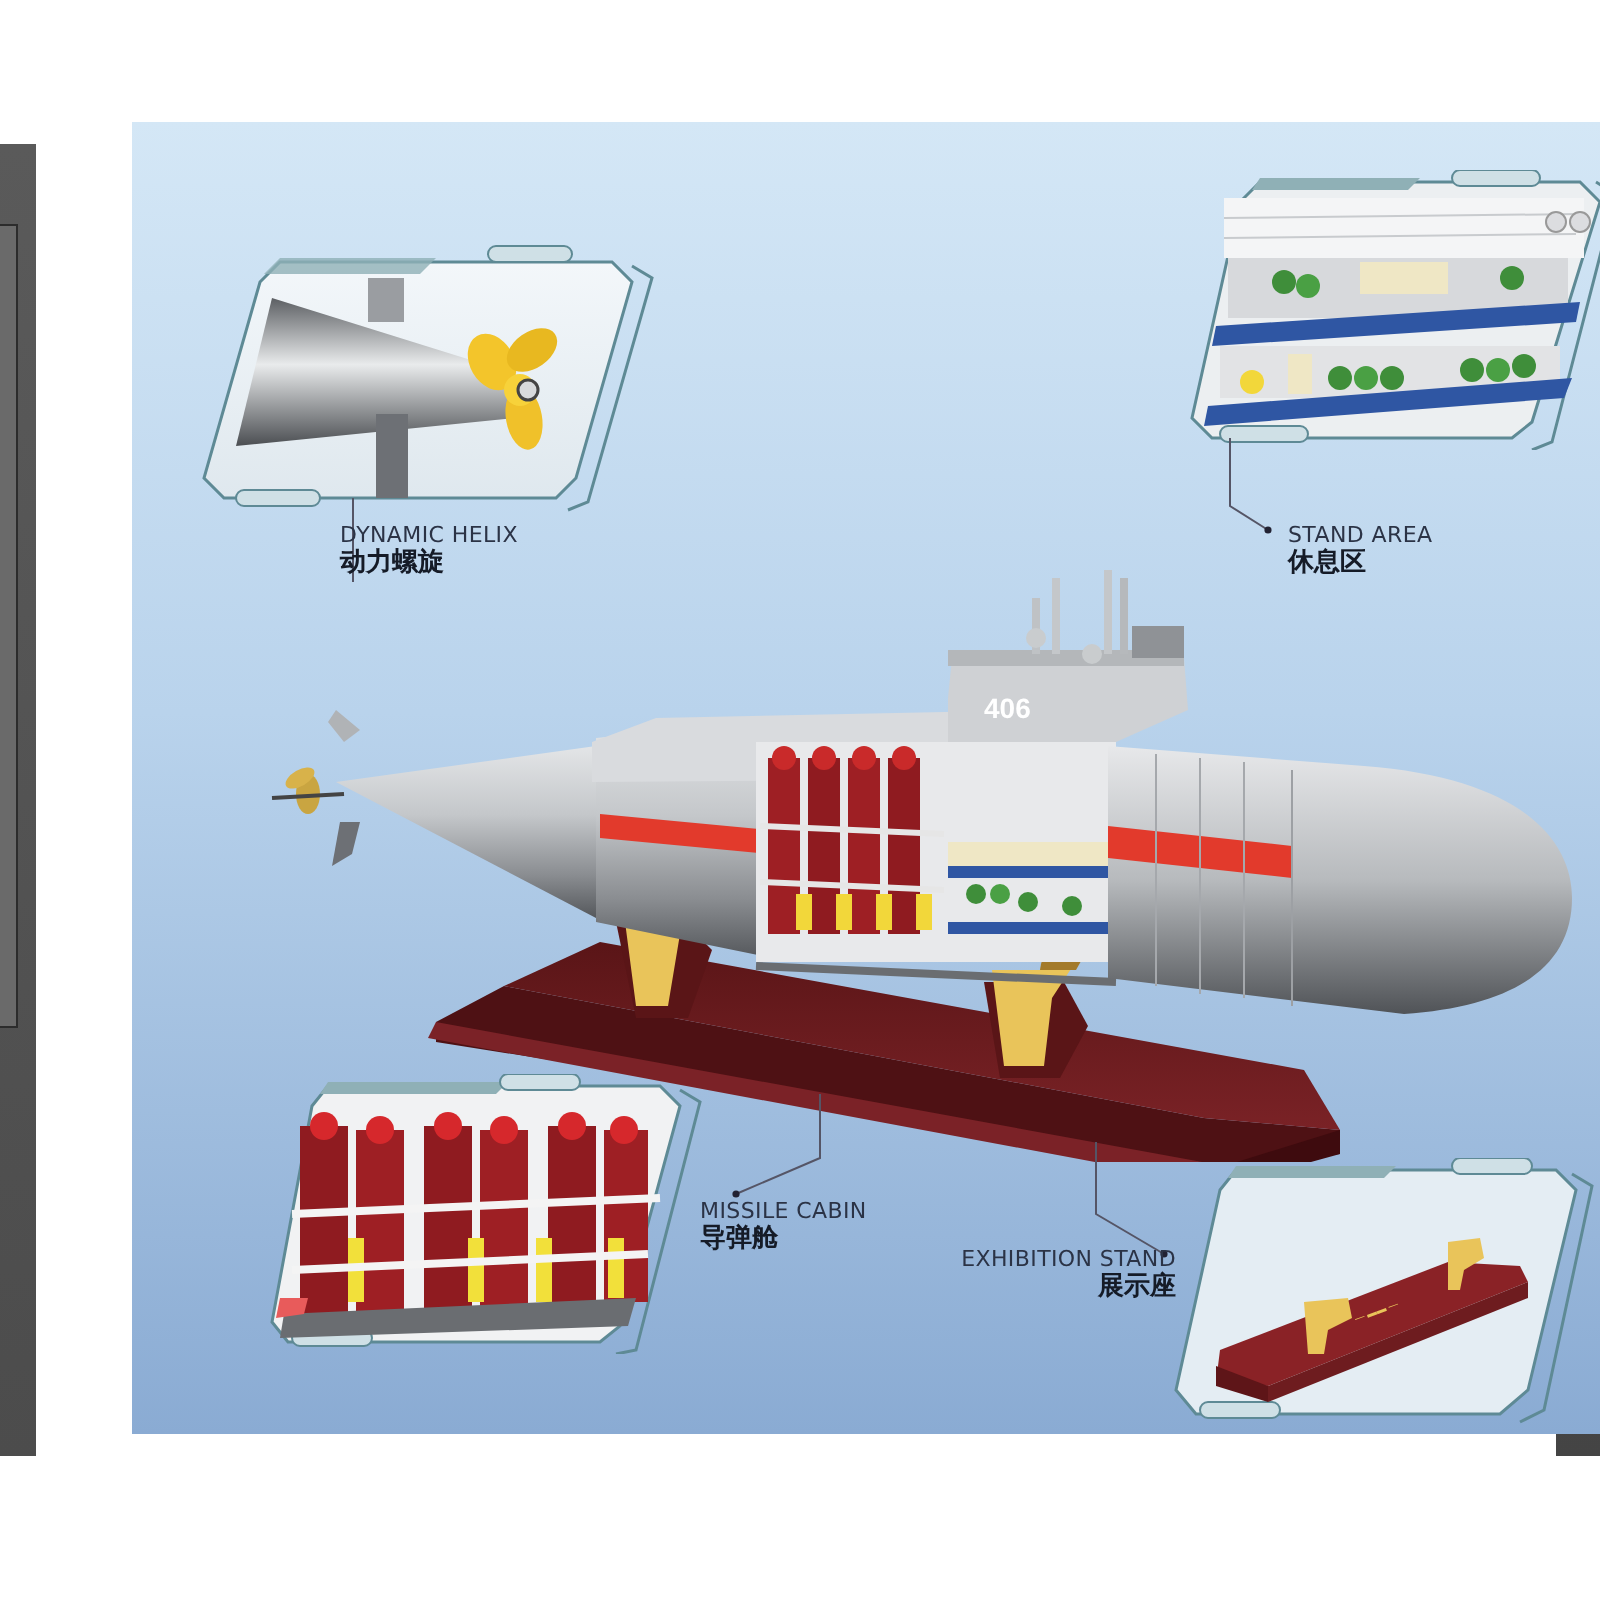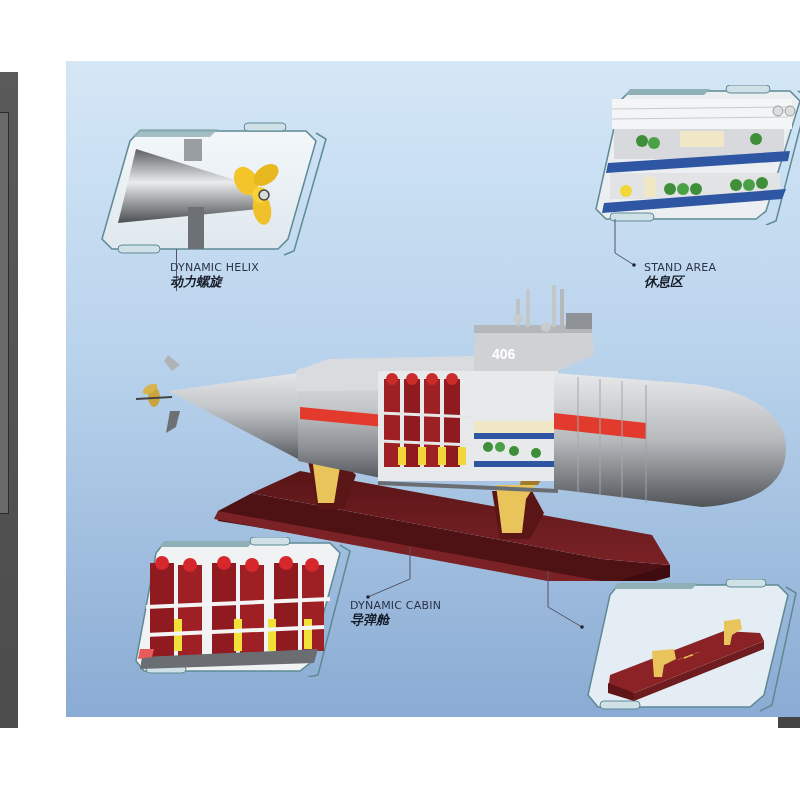--- a/index.html
+++ b/index.html
@@ -4,21 +4,21 @@
 <style>
   html,body{margin:0;padding:0;}
   body{width:800px;height:800px;background:#ffffff;position:relative;overflow:hidden;font-family:"DejaVu Sans","Liberation Sans",sans-serif;}
   .strip-left{position:absolute;left:0;top:72px;width:18px;height:656px;background:linear-gradient(180deg,#5a5a5a,#4c4c4c);}
   .strip-left-inner{position:absolute;left:0;top:40px;width:8px;height:400px;border:1px solid #2c2c2c;border-left:none;background:#6a6a6a;}
   .strip-right{position:absolute;left:778px;top:72px;width:22px;height:656px;background:linear-gradient(180deg,#5e5e5e,#444);}
   .strip-right-thumb{position:absolute;left:4px;top:0;width:18px;height:66px;background:#6d6d6d;}
   .panel{position:absolute;left:18px;top:61px;width:760px;height:656px;background:linear-gradient(180deg,#d4e7f6 0%,#b9d3ec 45%,#8aabd3 100%);overflow:hidden;margin-left:48px;}
   .callout{position:absolute;}
   .callout .en{font-size:11px;color:#2b3346;letter-spacing:0.2px;line-height:13px;white-space:nowrap;}
-  .callout .zh{font-size:13px;font-weight:bold;color:#151b27;line-height:15px;white-space:nowrap;font-style:italic;}
+  .callout .zh{font-size:13px;font-weight:bold;color:#151b27;line-height:15px;white-space:nowrap;}
   .leader{position:absolute;}
   svg{display:block;}
 </style>
 </head>
 <body>
 
 <div class="strip-left">
   <div class="strip-left-inner"></div>
 </div>
 <div class="strip-right">
@@ -214,28 +214,32 @@
       <line x1="12" y1="98" x2="190" y2="90" stroke="#f4f4f4" stroke-width="4"></line>
       <path d="M8 120 L184 112 L180 126 L6 132 Z" fill="#6a6d71"></path>
       <path d="M6 112 L20 112 L18 120 L4 122 Z" fill="#e85b5b"></path>
     </g>
   </svg>
   <svg class="leader" style="left:300px;top:486px;" width="80" height="54" viewBox="0 0 80 54">
     <polyline points="44,0 44,32 2,50" fill="none" stroke="#556" stroke-width="1"></polyline>
     <circle cx="2" cy="50" r="1.8" fill="#223"></circle>
   </svg>
   <div class="callout" style="left:284px;top:538px;">
-    <div class="en">DYNAMIC CABIN</div>
+    <div class="en">MISSILE CABIN</div>
     <div class="zh">导弹舱</div>
   </div>
 
   <svg class="leader" style="left:480px;top:510px;" width="40" height="60" viewBox="0 0 40 60">
     <polyline points="2,0 2,36 36,56" fill="none" stroke="#556" stroke-width="1"></polyline>
     <circle cx="36" cy="56" r="1.8" fill="#223"></circle>
   </svg>
+  <div class="callout" style="left:412px;top:562px;text-align:right;width:110px;">
+    <div class="en">EXHIBITION STAND</div>
+    <div class="zh">展示座</div>
+  </div>
   <svg class="callout" style="left:512px;top:518px;" width="230" height="136" viewBox="0 0 230 136">
     <path d="M40 6 L200 6 L210 16 L186 116 L172 128 L20 128 L10 116 L32 16 Z" fill="#e4edf3" stroke="#5e8a95" stroke-width="1.5"></path>
     <path d="M40 4 L120 4 L114 10 L36 10 Z" fill="#8fb0b6"></path>
     <rect x="148" y="0" width="40" height="8" rx="4" fill="#cfe0e6" stroke="#5e8a95"></rect>
     <rect x="22" y="122" width="40" height="8" rx="4" fill="#cfe0e6" stroke="#5e8a95"></rect>
     <path d="M208 8 L218 14 L194 126 L182 132" fill="none" stroke="#5e8a95" stroke-width="1.5"></path>
     <path d="M32 96 L146 52 L182 54 L186 62 L56 114 L30 112 Z" fill="#8a2226"></path>
     <path d="M30 104 L56 114 L56 122 L30 114 Z" fill="#5e1518"></path>
     <path d="M56 114 L186 62 L186 70 L56 122 Z" fill="#6e1c1f"></path>
     <path d="M74 72 L96 70 L98 80 L86 86 L84 98 L76 98 Z" fill="#e9c45a"></path>

